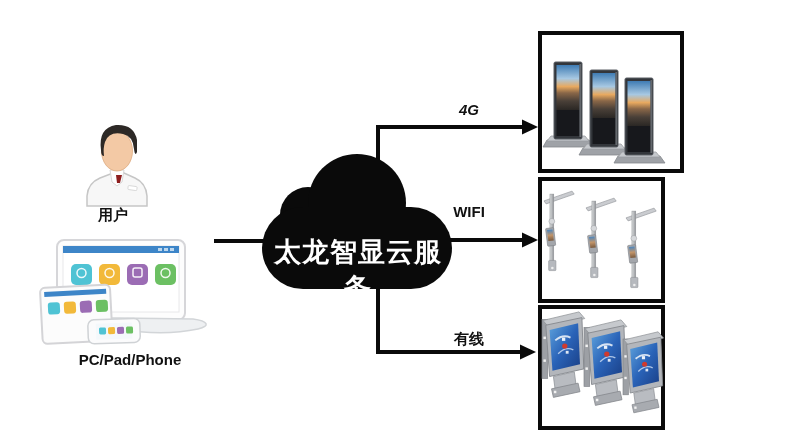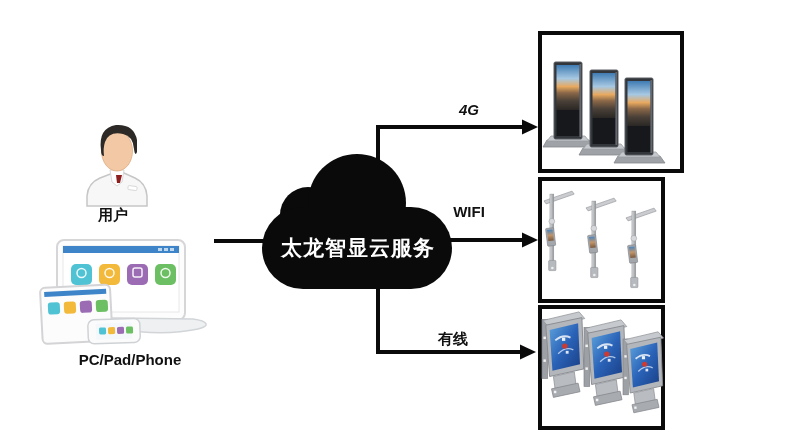--- a/index.html
+++ b/index.html
@@ -11,22 +11,22 @@
   .box-kiosks{left:538px;top:31px;width:138px;height:134px;}
   .box-poles{left:538px;top:177px;width:119px;height:118px;}
   .box-wall{left:538px;top:305px;width:119px;height:117px;}
   svg.overlay{position:absolute;left:0;top:0;z-index:2;pointer-events:none;}
   .lbl{position:absolute;z-index:3;font-weight:bold;color:#111;text-align:center;}
   .lbl-user{left:73px;top:206px;width:80px;font-size:15px;}
   .lbl-devices{left:50px;top:351px;width:160px;font-size:15px;}
   .lbl-conn{width:66px;font-size:15px;}
   .lbl-4g{left:436px;top:101px;font-style:italic;}
   .lbl-wifi{left:436px;top:203px;}
-  .lbl-wired{left:420px;top:330px;}
-  .lbl-cloud{left:262px;top:234px;width:192px;font-size:21px;color:#ffffff;letter-spacing:1px;}
+  .lbl-wired{left:436px;top:330px;}
+  .lbl-cloud{left:262px;top:234px;width:192px;font-size:27px;color:#ffffff;letter-spacing:1px;}
 </style>
 </head>
 <body>
 
 <div class="canvas">
 
   <div class="endpoint-box box-kiosks"></div>
   <div class="endpoint-box box-poles"></div>
   <div class="endpoint-box box-wall"></div>
 

